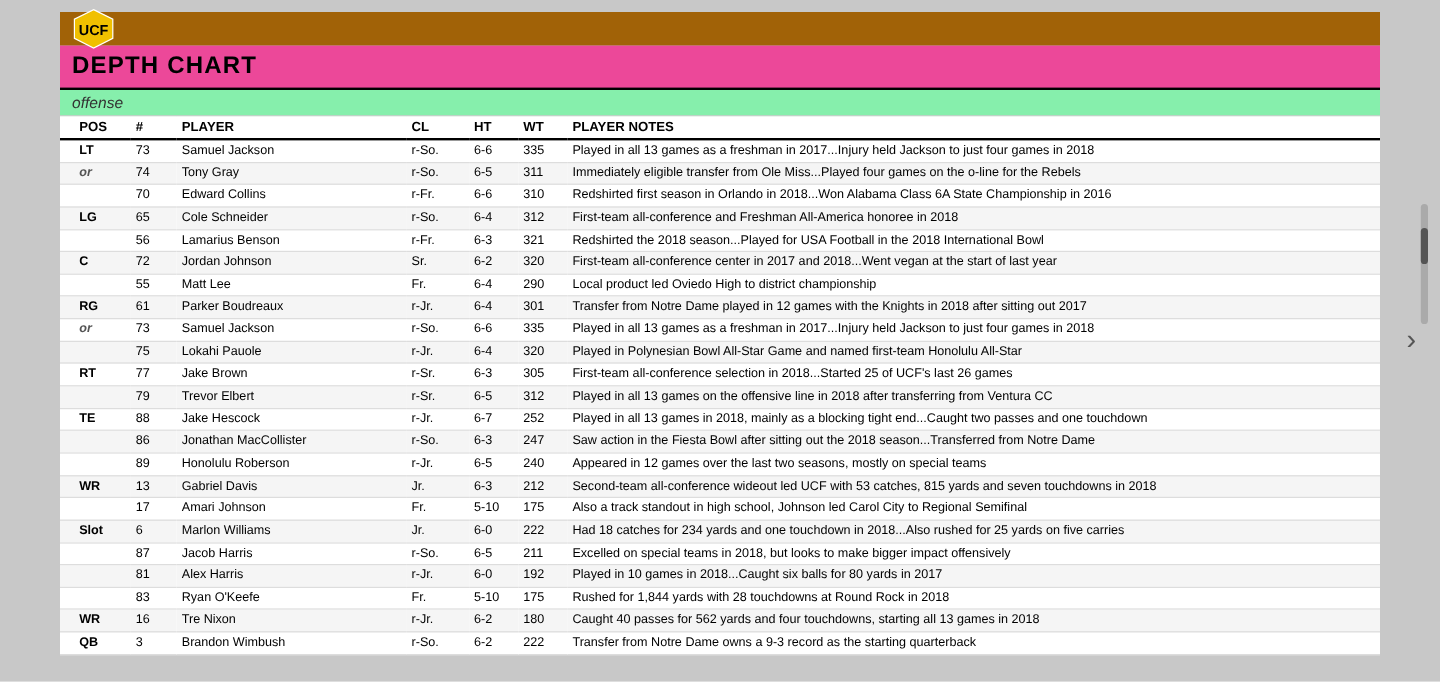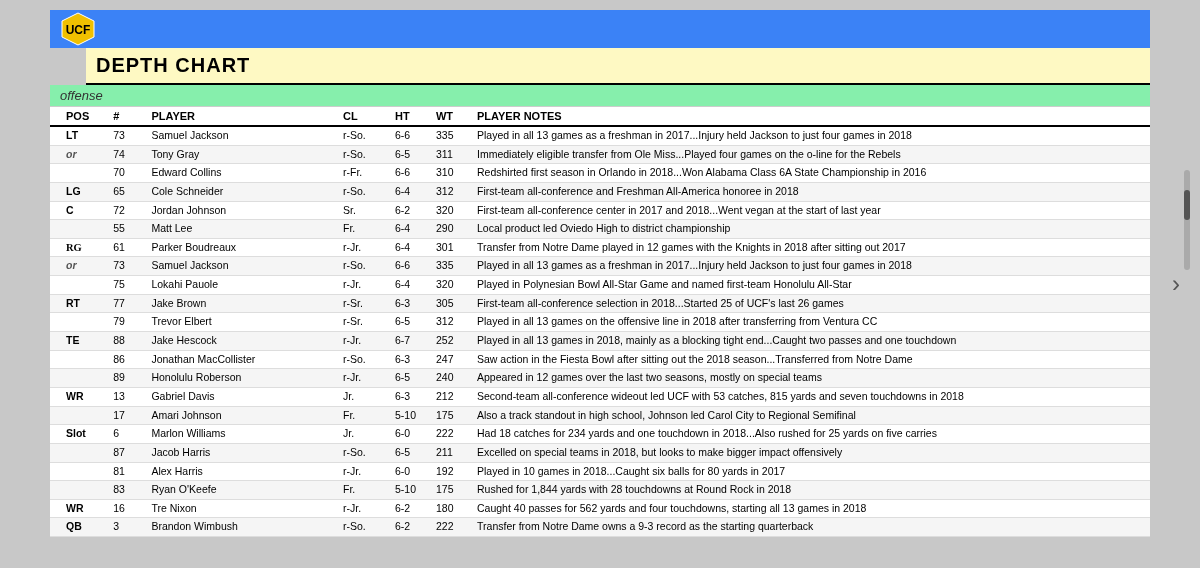--- a/index.html
+++ b/index.html
@@ -12,35 +12,34 @@
       overflow: hidden;
       display: flex;
       align-items: flex-start;
       justify-content: center;
     }
     .page-wrapper {
       width: 1100px;
       margin-top: 10px;
     }
     .logo-bar {
-      background: #3b82f6;
-      height: 38px;
+      background: #a16207;
+      height: 28px;
       display: flex;
       align-items: center;
       padding: 0 10px;
     }
     .header-bar {
-      background: #fef9c3;
+      background: #ec4899;
       padding: 6px 10px;
       font-size: 20px;
       font-weight: 900;
       letter-spacing: 1px;
       color: #000;
       border-bottom: 2px solid #000;
-      margin-left: 36px;
     }
     .section-title {
       background: #86efac;
       padding: 3px 10px;
       font-size: 13px;
       font-style: italic;
       color: #333;
       border-bottom: 1px solid #ccc;
     }
     .table-container {
@@ -178,39 +177,48 @@
           <tr>
       <td class="pos-cell" style="font-weight:bold;">LG</td>
       <td class="num-cell">65</td>
       <td class="player-cell">Cole Schneider</td>
       <td class="cl-cell">r-So.</td>
       <td class="ht-cell">6-4</td>
       <td class="wt-cell">312</td>
       <td class="notes-cell">First-team all-conference and Freshman All-America honoree in 2018</td>
     </tr>
           <tr>
+      <td class="pos-cell" style=""></td>
+      <td class="num-cell">56</td>
+      <td class="player-cell">Lamarius Benson</td>
+      <td class="cl-cell">r-Fr.</td>
+      <td class="ht-cell">6-3</td>
+      <td class="wt-cell">321</td>
+      <td class="notes-cell">Redshirted the 2018 season...Played for USA Football in the 2018 International Bowl</td>
+    </tr>
+          <tr>
       <td class="pos-cell" style="font-weight:bold;">C</td>
       <td class="num-cell">72</td>
       <td class="player-cell">Jordan Johnson</td>
       <td class="cl-cell">Sr.</td>
       <td class="ht-cell">6-2</td>
       <td class="wt-cell">320</td>
       <td class="notes-cell">First-team all-conference center in 2017 and 2018...Went vegan at the start of last year</td>
     </tr>
           <tr>
       <td class="pos-cell" style=""></td>
       <td class="num-cell">55</td>
       <td class="player-cell">Matt Lee</td>
       <td class="cl-cell">Fr.</td>
       <td class="ht-cell">6-4</td>
       <td class="wt-cell">290</td>
       <td class="notes-cell">Local product led Oviedo High to district championship</td>
     </tr>
           <tr>
-      <td class="pos-cell" style="font-weight:bold;font-family:Liberation Serif, serif;">RG</td>
+      <td class="pos-cell" style="font-weight:bold;">RG</td>
       <td class="num-cell">61</td>
       <td class="player-cell">Parker Boudreaux</td>
       <td class="cl-cell">r-Jr.</td>
       <td class="ht-cell">6-4</td>
       <td class="wt-cell">301</td>
       <td class="notes-cell">Transfer from Notre Dame played in 12 games with the Knights in 2018 after sitting out 2017</td>
     </tr>
           <tr>
       <td class="pos-cell" style="font-style:italic; color:#555;">or</td>
       <td class="num-cell">73</td>

